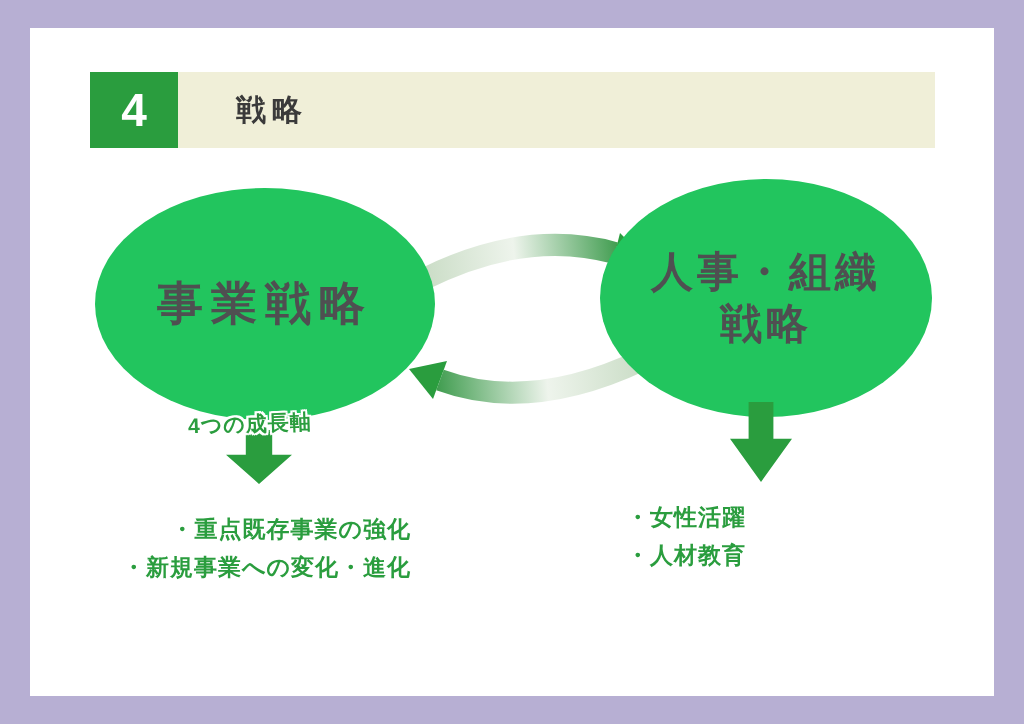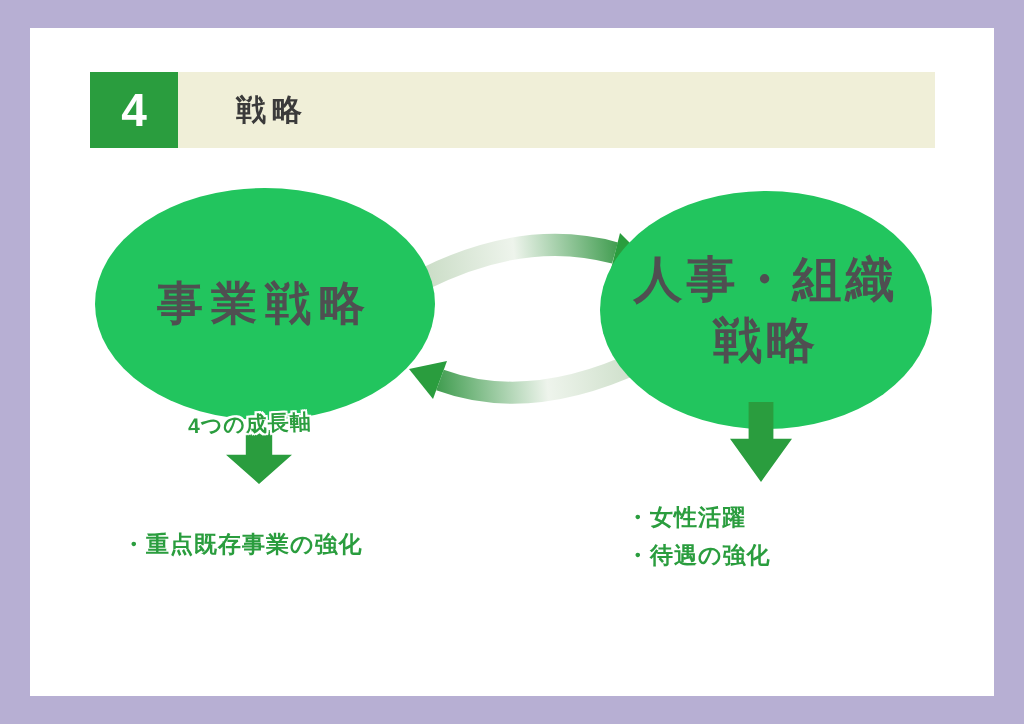--- a/index.html
+++ b/index.html
@@ -80,24 +80,24 @@
   .ellipse-left {
     left: 65px;
     top: 160px;
     width: 340px;
     height: 232px;
     font-size: 46px;
     letter-spacing: 8px;
   }
   .ellipse-right {
     left: 570px;
-    top: 163px;
+    top: 151px;
     width: 332px;
     height: 238px;
-    font-size: 49px;
+    font-size: 42px;
     letter-spacing: 4px;
     line-height: 1.25;
   }
   .ellipse .label { display: block; }
 
   
   .cycle-arrows {
     position: absolute;
     left: 0;
     top: 0;
@@ -153,21 +153,21 @@
     font-weight: 700;
     font-size: 23px;
     letter-spacing: 1px;
   }
   .bullets li {
     height: 38px;
     line-height: 30px;
   }
   .bullets-left {
     left: 92px;
-    top: 501px;
+    top: 486px;
     text-align: right;
   }
   .bullets-right {
     left: 596px;
     top: 474px;
   }
 </style>
 </head>
 <body>
 
@@ -212,21 +212,22 @@
       </span>
     </div>
 
     <div class="down-arrow down-arrow-left"></div>
     <div class="down-arrow down-arrow-right"></div>
 
     <div class="growth-label">4つの成長軸</div>
 
     <ul class="bullets bullets-left">
       <li>・重点既存事業の強化</li>
+      <li>・新規事業への変化・進化</li>
     </ul>
 
     <ul class="bullets bullets-right">
       <li>・女性活躍</li>
-      <li>・待遇の強化</li>
+      <li>・人材教育</li>
     </ul>
 
   </div>
 </div>
 
 </body></html>

